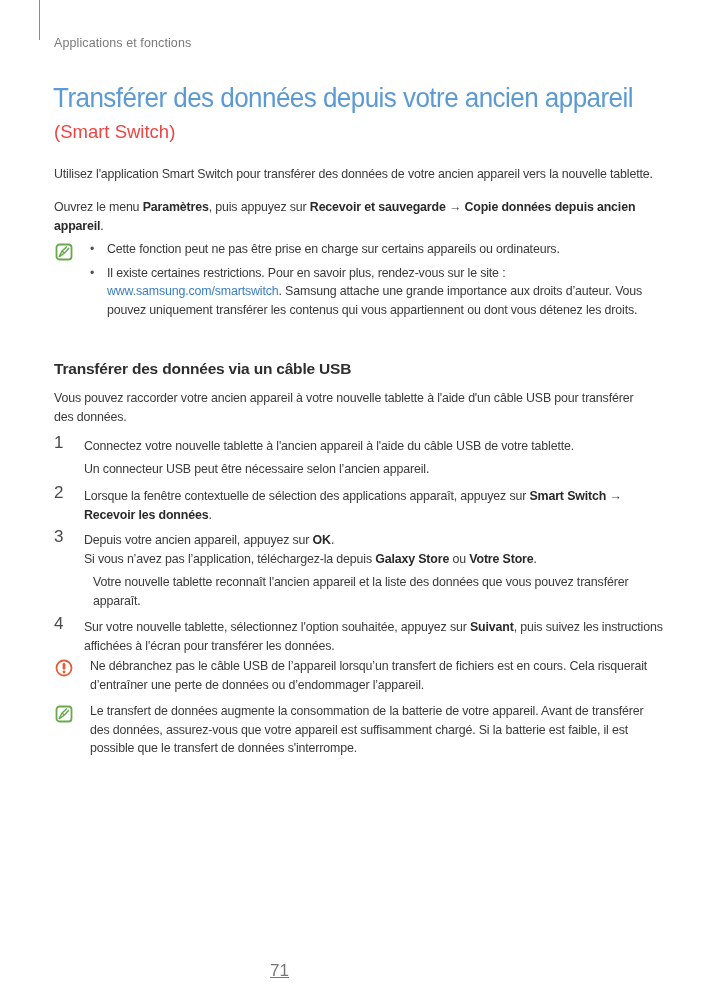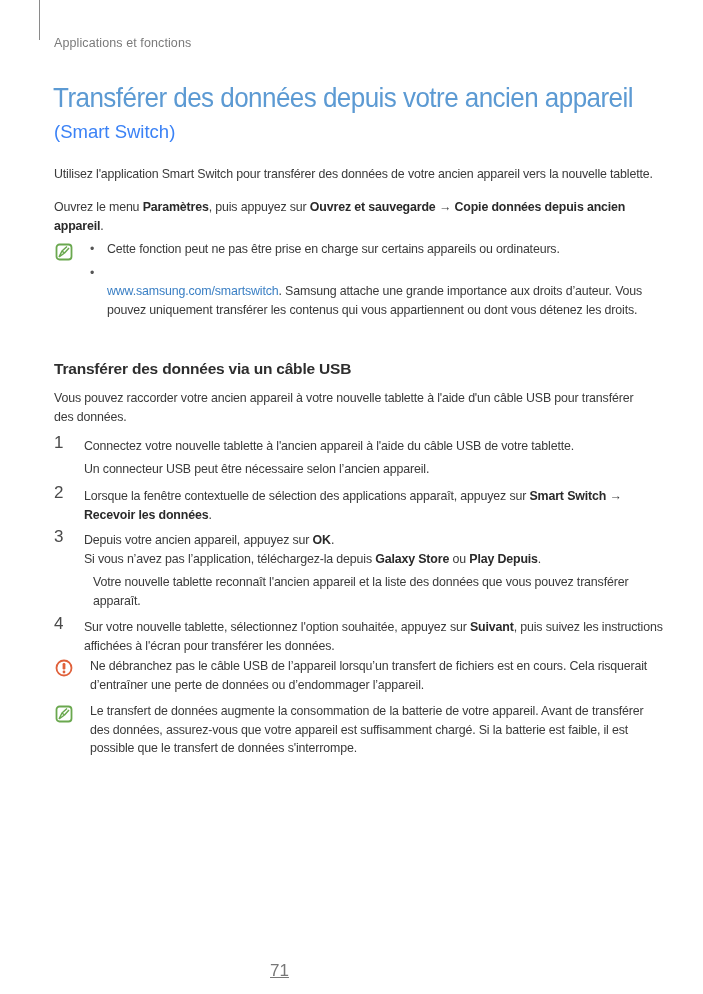--- a/index.html
+++ b/index.html
@@ -3,21 +3,21 @@
 <meta charset="utf-8">
 <style>
   html, body { margin: 0; padding: 0; background: #ffffff; }
   body {
     width: 703px; height: 994px; position: relative; overflow: hidden;
     font-family: "Liberation Sans", sans-serif; color: #3a3a3a;
   }
   .header-rule { position: absolute; left: 39px; top: 0; width: 1px; height: 40px; background: #8a8a8a; }
   .header-text { position: absolute; left: 54px; top: 36px; font-size: 12.5px; color: #7a7a7a; letter-spacing: 0.1px; }
   .title { position: absolute; left: 53px; top: 82px; font-size: 28px; color: #5c9ad3; letter-spacing: -0.6px; white-space: nowrap; transform: scaleX(0.93); transform-origin: left; }
-  .subtitle { position: absolute; left: 54px; top: 121px; font-size: 18.5px; color: #3b82f6; }
+  .subtitle { position: absolute; left: 54px; top: 121px; font-size: 18.5px; color: #ef4444; }
   .p { position: absolute; left: 54px; width: 600px; font-size: 12.4px; line-height: 18.5px; color: #3a3a3a; letter-spacing: -0.15px; }
   .b { font-weight: bold; color: #2a2a2a; margin-top: 18px; }
   .link { color: #3a7fc4; }
   .icon { position: absolute; width: 18px; height: 18px; }
   .bullet-list { position: absolute; left: 90px; width: 565px; font-size: 12.4px; line-height: 18.5px; letter-spacing: -0.15px; margin: 0; padding: 0; list-style: none; }
   .bullet-list li { position: relative; padding-left: 17px; margin-bottom: 5px; }
   .bullet-list li::before { content: "•"; position: absolute; left: 0; top: 0; color: #555; }
   .h2 { position: absolute; left: 54px; top: 360px; font-size: 15.5px; font-weight: bold; color: #2e2e2e; letter-spacing: -0.2px; }
   .step-num { position: absolute; left: 54px; font-size: 17px; color: #4a4a4a; }
   .step { position: absolute; left: 84px; width: 585px; font-size: 12.4px; line-height: 18.5px; letter-spacing: -0.15px; }
@@ -28,47 +28,47 @@
 <body>
 
 <div class="header-rule"></div>
 <div class="header-text">Applications et fonctions</div>
 
 <div class="title">Transférer des données depuis votre ancien appareil</div>
 <div class="subtitle">(Smart Switch)</div>
 
 <div class="p" style="top:157px;margin-top:8px;">Utilisez l'application Smart Switch pour transférer des données de votre ancien appareil vers la nouvelle tablette.</div>
 <div class="p" style="top:198px;">
-  <span>Ouvrez le menu </span><span class="b">Paramètres</span><span>, puis appuyez sur </span><span class="b">Ouvrez et sauvegarde</span><span> → </span><span class="b">Copie données depuis ancien appareil</span><span>.</span>
+  <span>Ouvrez le menu </span><span class="b">Paramètres</span><span>, puis appuyez sur </span><span class="b">Recevoir et sauvegarde</span><span> → </span><span class="b">Copie données depuis ancien appareil</span><span>.</span>
 </div>
 
 <svg class="icon" style="left:55px; top:243px;" viewBox="0 0 18 18">
   <rect x="1.5" y="1.5" width="15" height="15" rx="3" fill="none" stroke="#6aa84f" stroke-width="1.8"></rect>
   <path d="M4 14 L7 8 L12 3.5 M7 8 L9.5 10 M9.5 10 L14 5 M4 14 L9.5 10" fill="none" stroke="#6aa84f" stroke-width="1.5" stroke-linejoin="round"></path>
 </svg>
 <ul class="bullet-list" style="top:240px;">
   <li>Cette fonction peut ne pas être prise en charge sur certains appareils ou ordinateurs.</li>
-  <li><br><span class="link">www.samsung.com/smartswitch</span><span>. Samsung attache une grande importance aux droits d’auteur. Vous pouvez uniquement transférer les contenus qui vous appartiennent ou dont vous détenez les droits.</span></li>
+  <li><span>Il existe certaines restrictions. Pour en savoir plus, rendez-vous sur le site : </span><br><span class="link">www.samsung.com/smartswitch</span><span>. Samsung attache une grande importance aux droits d’auteur. Vous pouvez uniquement transférer les contenus qui vous appartiennent ou dont vous détenez les droits.</span></li>
 </ul>
 
 <div class="h2">Transférer des données via un câble USB</div>
 <div class="p" style="top:389px;">Vous pouvez raccorder votre ancien appareil à votre nouvelle tablette à l'aide d'un câble USB pour transférer des données.</div>
 
 <div class="step-num" style="top:433px;">1</div>
 <div class="step" style="top:437px;">Connectez votre nouvelle tablette à l'ancien appareil à l'aide du câble USB de votre tablette.</div>
 <div class="step" style="top:460px;">Un connecteur USB peut être nécessaire selon l’ancien appareil.</div>
 
 <div class="step-num" style="top:483px;">2</div>
 <div class="step" style="top:487px;">
   <span>Lorsque la fenêtre contextuelle de sélection des applications apparaît, appuyez sur </span><span class="b">Smart Switch</span><span> → </span><br><span class="b">Recevoir les données</span><span>.</span>
 </div>
 
 <div class="step-num" style="top:527px;">3</div>
 <div class="step" style="top:531px;">
-  <span>Depuis votre ancien appareil, appuyez sur </span><span class="b">OK</span><span>.</span><br><span>Si vous n’avez pas l’application, téléchargez-la depuis </span><span class="b">Galaxy Store</span><span> ou </span><span class="b">Play Depuis</span><span>.</span>
+  <span>Depuis votre ancien appareil, appuyez sur </span><span class="b">OK</span><span>.</span><br><span>Si vous n’avez pas l’application, téléchargez-la depuis </span><span class="b">Galaxy Store</span><span> ou </span><span class="b">Votre Store</span><span>.</span>
 </div>
 <div class="step" style="top:573px;margin-left:9px;">Votre nouvelle tablette reconnaît l'ancien appareil et la liste des données que vous pouvez transférer apparaît.</div>
 
 <div class="step-num" style="top:614px;">4</div>
 <div class="step" style="top:618px;">
   <span>Sur votre nouvelle tablette, sélectionnez l'option souhaitée, appuyez sur </span><span class="b">Suivant</span><span>, puis suivez les instructions affichées à l'écran pour transférer les données.</span>
 </div>
 
 <svg class="icon" style="left:55px; top:659px;" viewBox="0 0 18 18">
   <circle cx="9" cy="9" r="7.5" fill="none" stroke="#e0603a" stroke-width="1.8"></circle>

